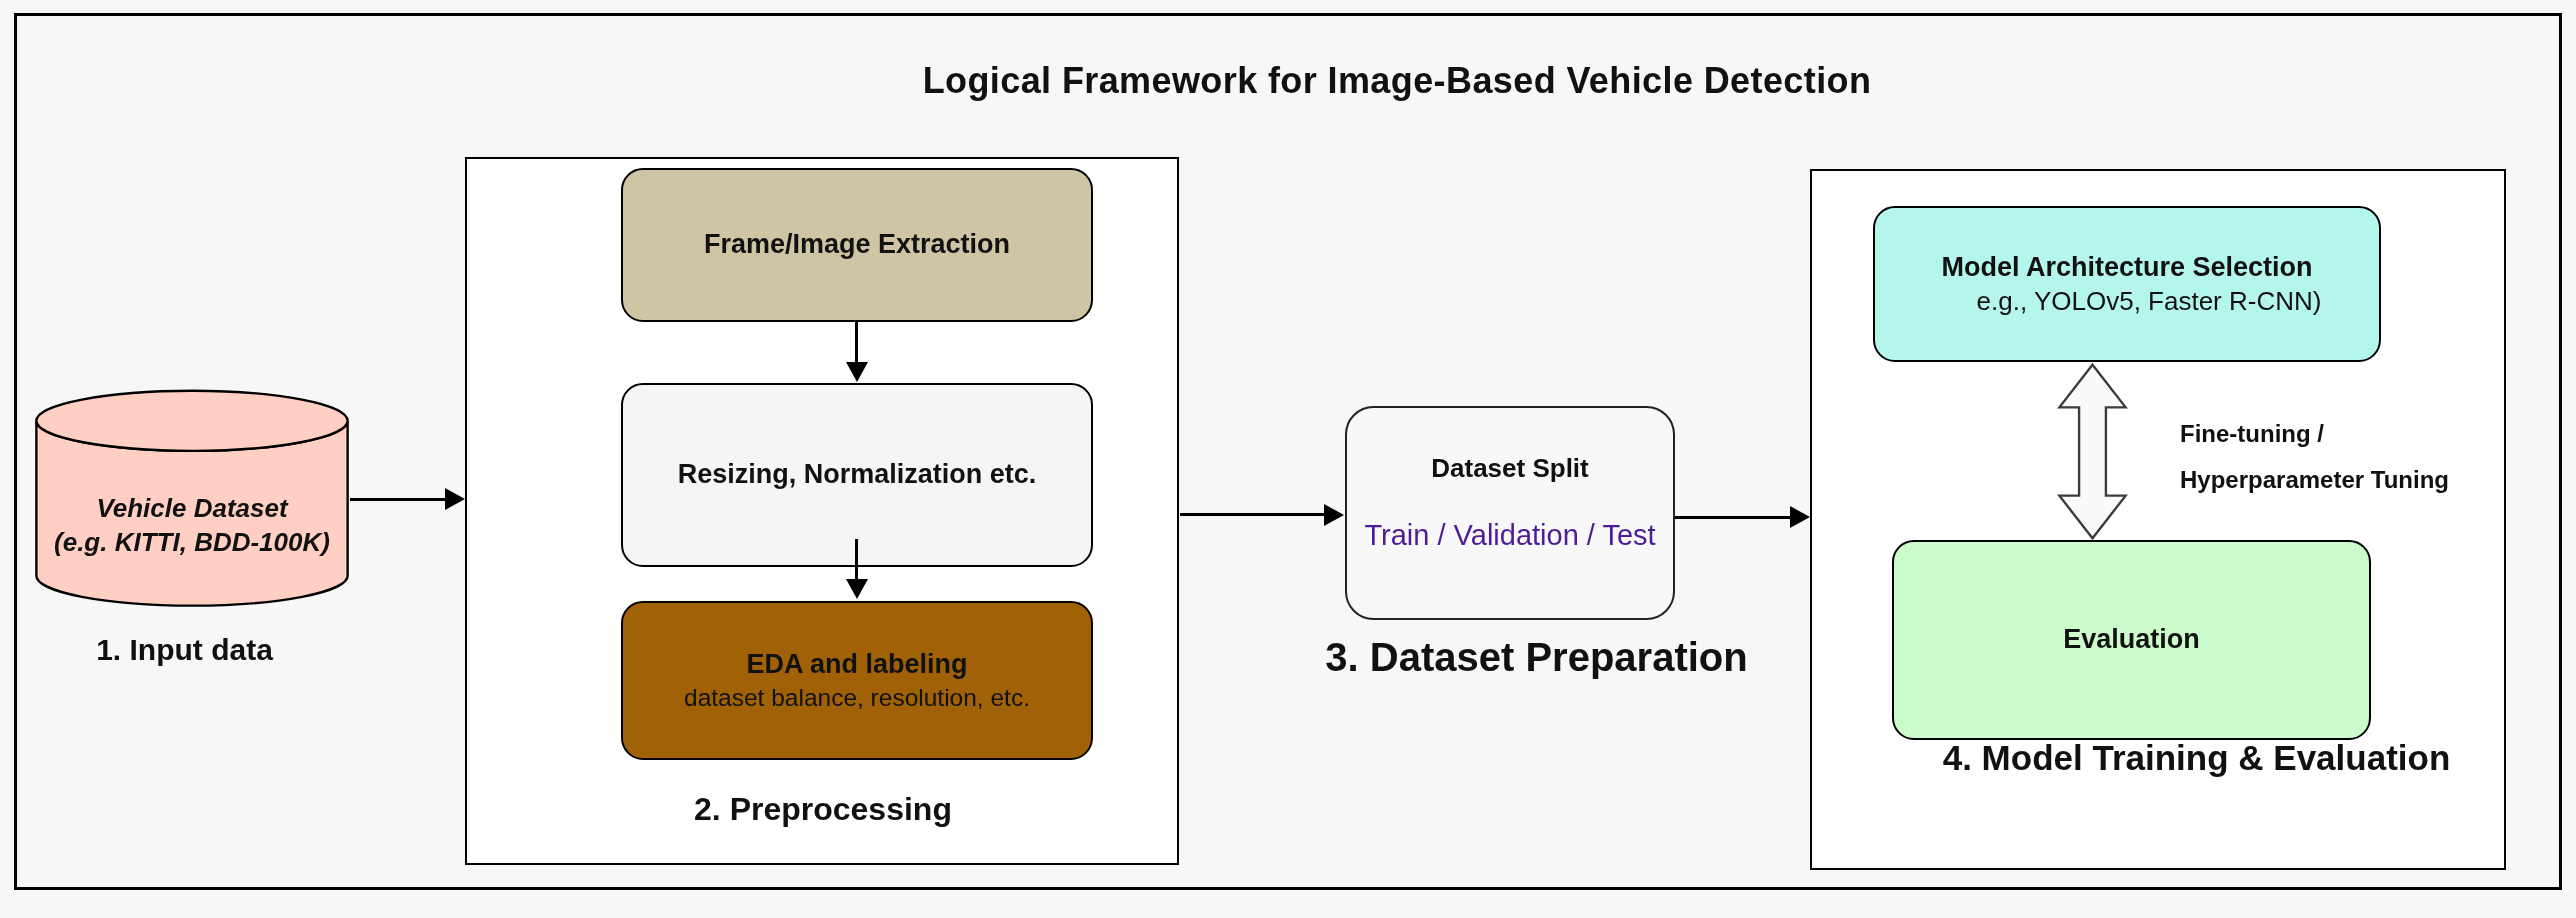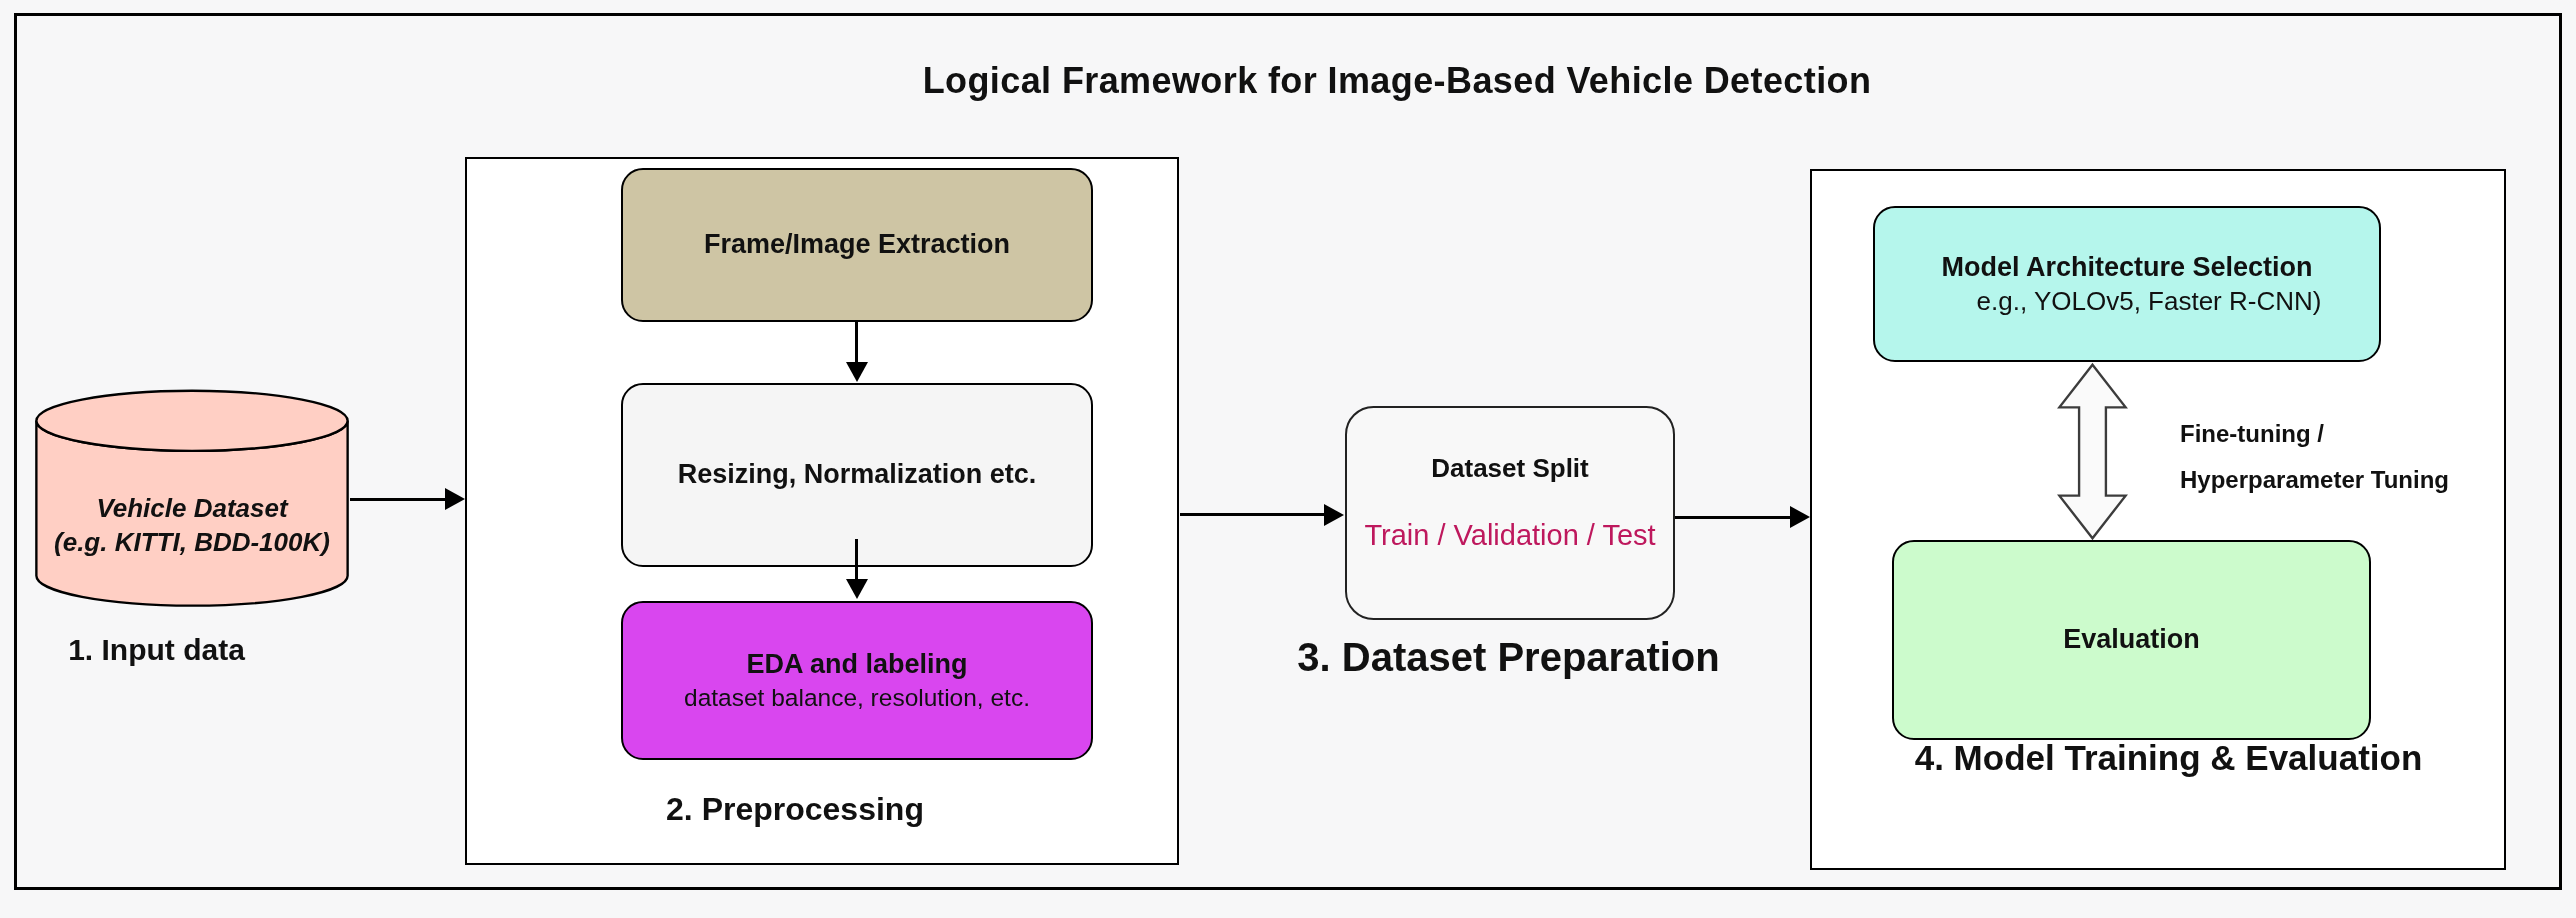--- a/index.html
+++ b/index.html
@@ -22,21 +22,21 @@
   .group-box{
     position:absolute;background:#FFFFFF;border:2.4px solid #000;box-sizing:border-box;
   }
   .node{
     position:absolute;border:2.4px solid #000;border-radius:22px;box-sizing:border-box;
     display:flex;flex-direction:column;align-items:center;justify-content:center;
     text-align:center;
   }
   .node .label{font-size:27px;font-weight:bold;line-height:1.3;}
   .node .sublabel{font-size:24.5px;font-weight:normal;line-height:1.3;}
-  .caption{position:absolute;text-align:center;font-weight:bold;}
+  .caption{position:absolute;text-align:center;font-weight:bold;margin-left:28px;}
   .cap1{left:0px;top:633px;width:313px;font-size:30px;}
   .cap2{left:518px;top:791px;width:554px;font-size:32px;}
   .cap3{left:1271px;top:635px;width:475px;font-size:40px;}
   .cap4{left:1852px;top:738px;width:633px;font-size:35px;}
   .hline{position:absolute;height:3.2px;background:#000;}
   .vline{position:absolute;width:3.2px;background:#000;}
   .head-right{
     position:absolute;width:0;height:0;
     border-left:20.6px solid #000;border-top:11px solid transparent;border-bottom:11px solid transparent;
   }
@@ -44,21 +44,21 @@
     position:absolute;width:0;height:0;
     border-top:20.6px solid #000;border-left:11px solid transparent;border-right:11px solid transparent;
   }
   .cyl-text{
     position:absolute;left:34px;top:491px;width:316px;text-align:center;
     font-size:26px;font-weight:bold;line-height:1.32;font-style:italic;
   }
   .split-label{position:absolute;left:1345px;top:453px;width:330px;text-align:center;
     font-size:26px;font-weight:bold;}
   .split-sublabel{position:absolute;left:1345px;top:519px;width:330px;text-align:center;
-    font-size:29px;font-weight:normal;color:#be185d;}
+    font-size:29px;font-weight:normal;color:#4c1d95;}
   .tuning-note{
     position:absolute;left:2180px;top:411px;width:411px;text-align:left;
     font-size:24px;font-weight:bold;line-height:1.9;
   }
   svg{position:absolute;display:block;}
 </style>
 </head>
 <body>
 
 <div class="canvas">
@@ -95,21 +95,21 @@
 
   <div class="node" style="left: 621px; top: 383px; width: 472px; height: 184px; background-color: rgb(245, 245, 245);">
     <div class="label">Resizing, Normalization etc.</div>
   </div>
 
   <div>
     <div class="vline" style="left:855px;top:539px;height:42px;"></div>
     <div class="head-down" style="left:846px;top:579px;"></div>
   </div>
 
-  <div class="node" style="left: 621px; top: 601px; width: 472px; height: 159px; background-color: #d946ef;">
+  <div class="node" style="left: 621px; top: 601px; width: 472px; height: 159px; background-color: #a16207;">
     <div class="label">EDA and labeling</div>
     <div class="sublabel">dataset balance, resolution, etc.</div>
   </div>
 
   <div class="caption cap2">2. Preprocessing</div>
 
   <div>
     <div class="hline" style="left:1180px;top:513px;width:146px;"></div>
     <div class="head-right" style="left:1324px;top:504px;"></div>
   </div>

